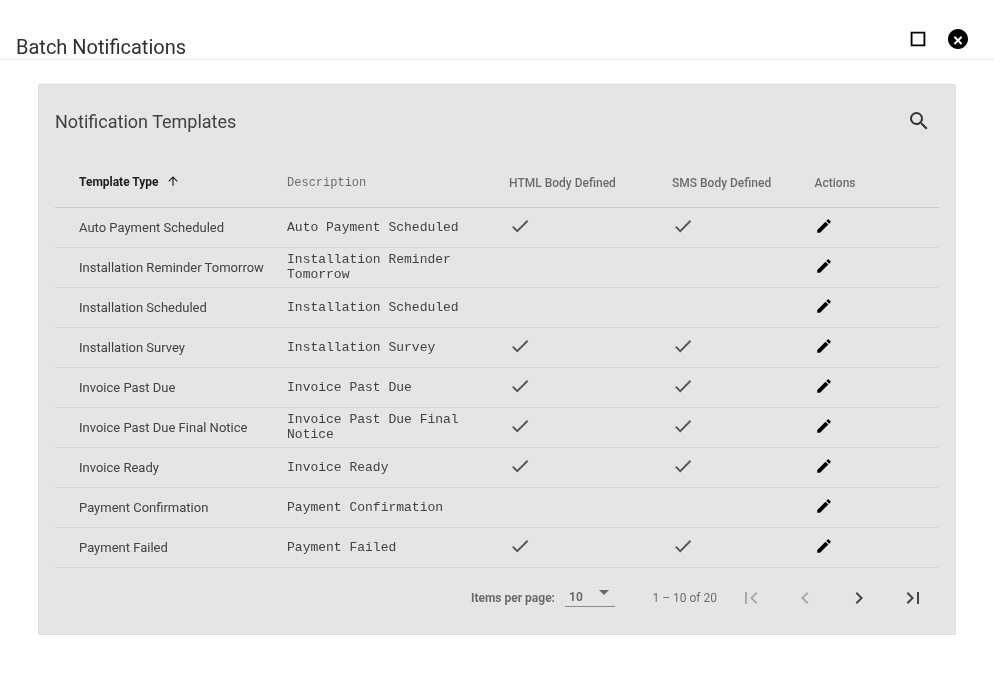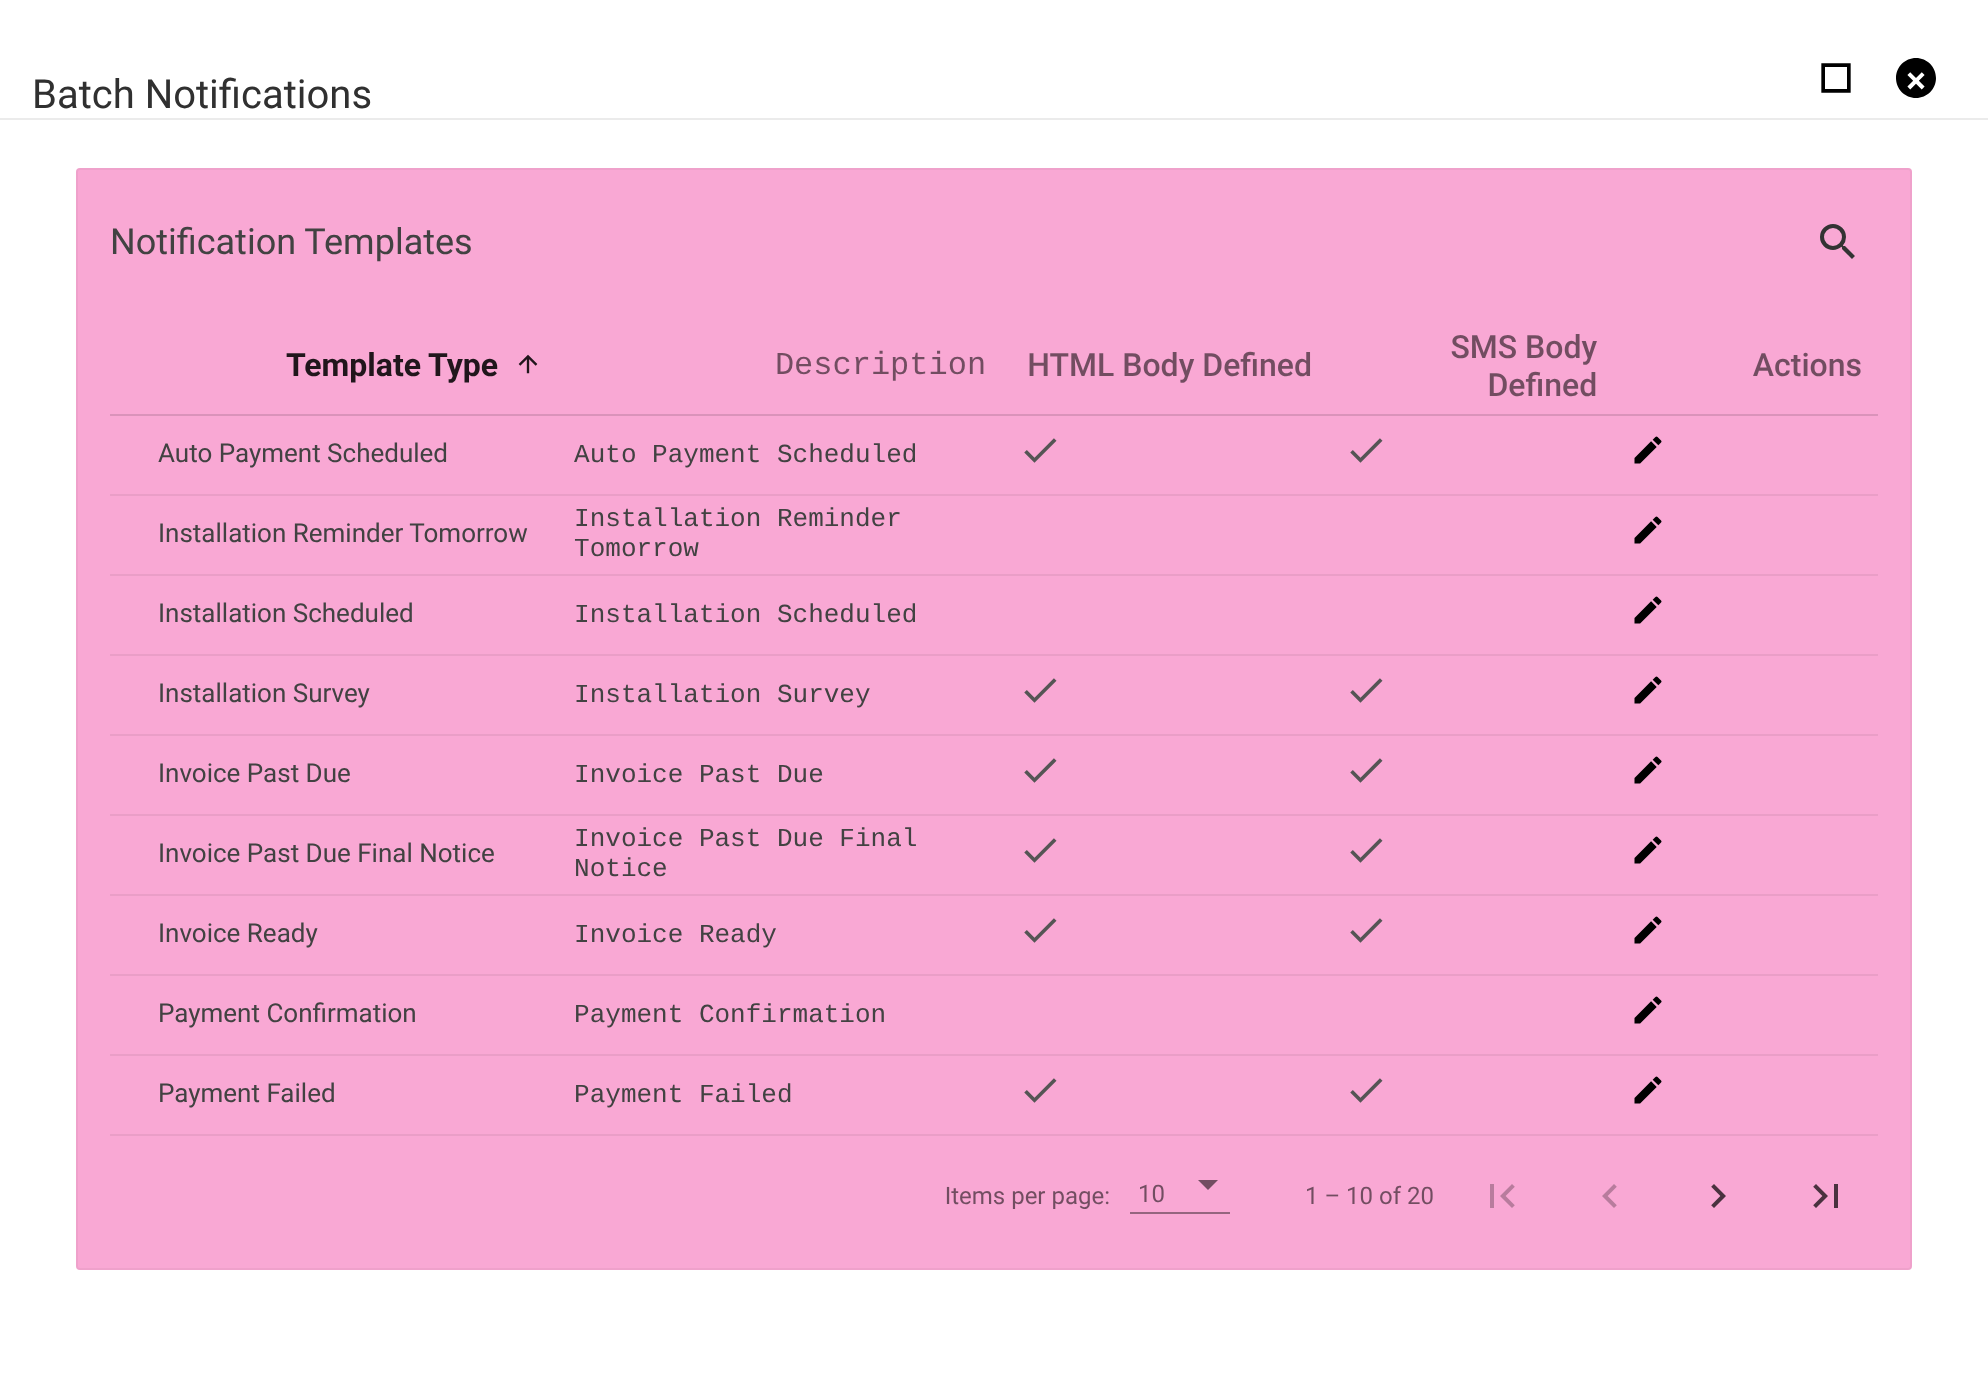--- a/index.html
+++ b/index.html
@@ -34,21 +34,21 @@
   border-radius: 50%;
 }
 .header-action svg { fill: #000; }
 .content-area {
   padding: 24px 38px;
 }
 .card {
   border: 1px solid rgba(0,0,0,0.04);
   border-radius: 2px;
   padding: 16px;
-  background: #f9a8d4;
+  background: #e5e5e5;
 }
 .card-header {
   display: flex;
   align-items: center;
   padding: 0 0 18px 0;
 }
 .card-title {
   font-size: 18px;
   font-weight: 400;
   color: #424242;
@@ -63,22 +63,22 @@
   cursor: pointer;
 }
 .card-search svg { fill: #333; }
 
 table {
   width: 100%;
   border-collapse: collapse;
   table-layout: fixed;
 }
 thead th {
-  text-align: right;
-  font-size: 16px;
+  text-align: left;
+  font-size: 12px;
   font-weight: 500;
   color: rgba(0,0,0,0.54);
   padding: 0 8px;
   height: 48px;
   border-bottom: 1px solid rgba(0,0,0,0.12);
   vertical-align: middle;
 }
 thead th.sorted {
   color: rgba(0,0,0,0.87);
   font-weight: 700;
@@ -119,20 +119,21 @@
   justify-content: flex-end;
   gap: 14px;
   padding: 10px 6px 0 0;
   font-size: 12px;
   color: rgba(0,0,0,0.54);
 }
 .page-size {
   display: flex;
   align-items: center;
   gap: 10px;
+  font-weight: bold;
 }
 .page-size-value {
   display: flex;
   gap: 16px;
   border-bottom: 1px solid rgba(0,0,0,0.4);
   padding: 2px 2px 2px 4px;
   min-width: 50px;
   cursor: pointer;
 }
 .page-size-value svg { fill: rgba(0,0,0,0.54); }

